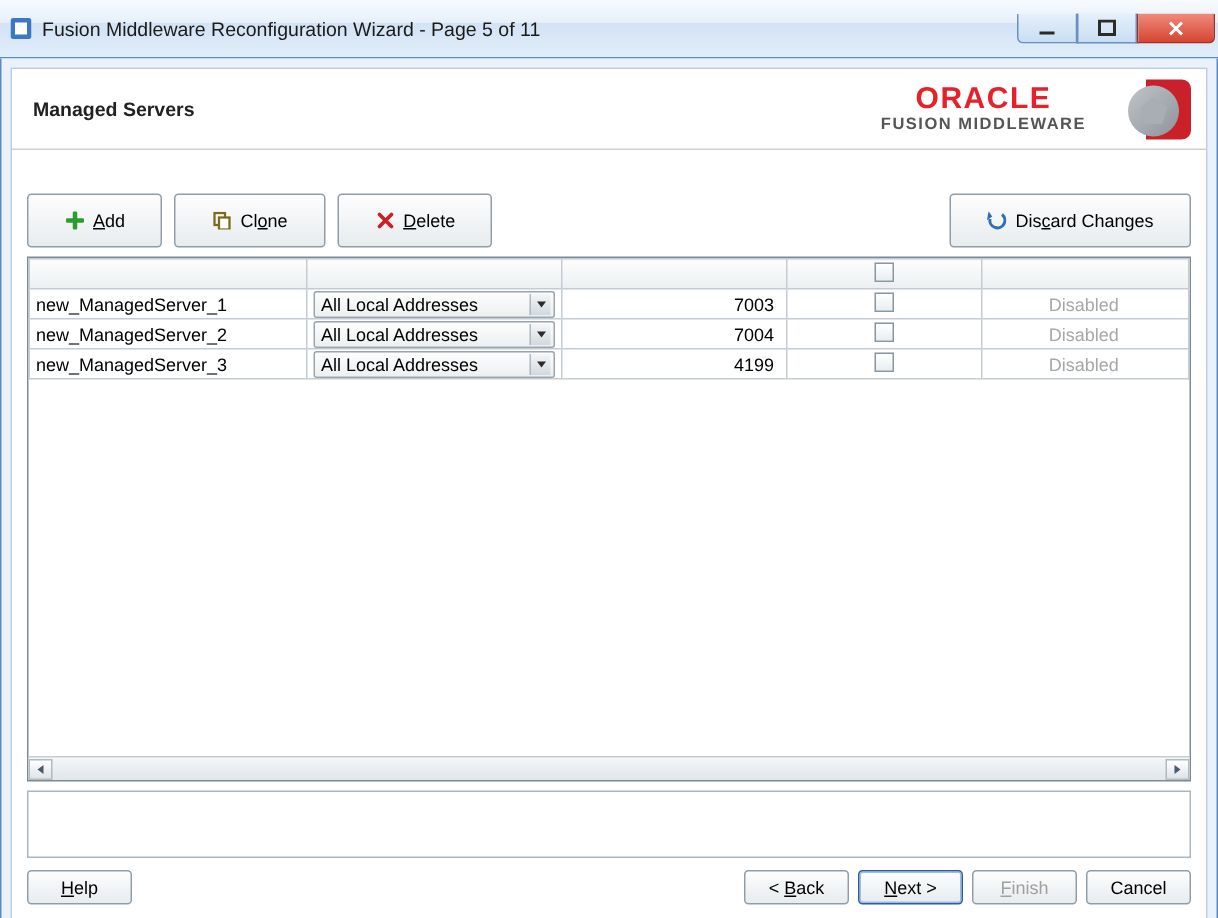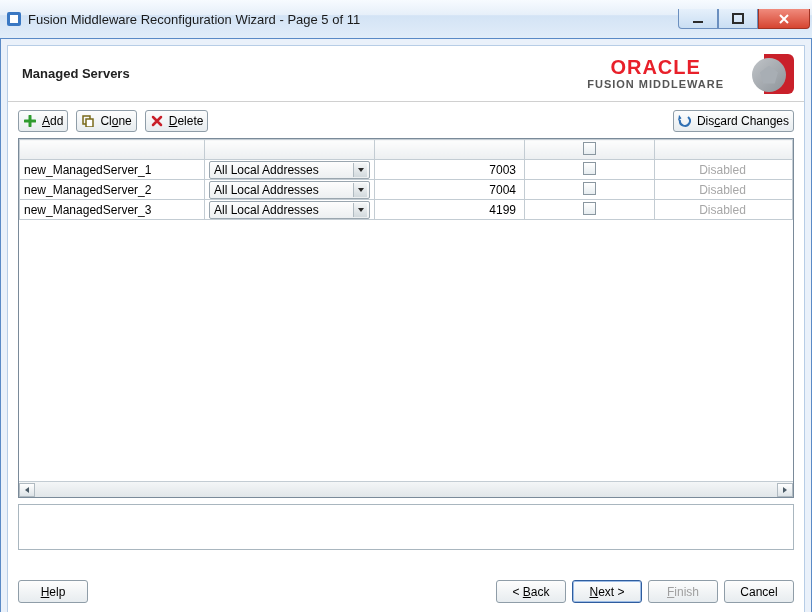--- a/index.html
+++ b/index.html
@@ -32,21 +32,21 @@
   .oracle-block { text-align:center; line-height:1; }
   .oracle-word { color:#e8202a; font-weight:bold; font-size:20px; letter-spacing:1px; display:flex; align-items:center; justify-content:center; gap:2px;}
   .oracle-sub { color:#555; font-size:11px; font-weight:bold; letter-spacing:1px; margin-top:2px;}
   .brand-badge { width:60px; height:40px; position:relative; }
   .brand-badge .bar { position:absolute; right:0; top:0; width:30px; height:40px; background:#c9202a; border-radius:0 6px 6px 0;}
   .brand-badge .circ { position:absolute; right:8px; top:4px; width:34px; height:34px; border-radius:50%; background:linear-gradient(135deg,#c0c4c8,#8e949a); display:flex;align-items:center;justify-content:center;}
   .brand-badge .circ .pent { width:18px;height:18px;background:#a8aeb4; clip-path: polygon(50% 0%, 100% 38%, 82% 100%, 18% 100%, 0% 38%); border-radius:2px;}
 
   
   .toolbar { padding:8px 10px 6px 10px; display:flex; gap:8px; align-items:center; }
-  .tbtn { height:22px; padding:0 4px; background:linear-gradient(#fdfdfd,#e7ecef); border:1px solid #8f9da8; border-radius:3px; display:inline-flex; align-items:center; gap:5px; cursor:default; }
+  .tbtn { height:36px; padding:0 24px; background:linear-gradient(#fdfdfd,#e7ecef); border:1px solid #8f9da8; border-radius:3px; display:inline-flex; align-items:center; gap:5px; cursor:default;margin-top:21px; }
   .tbtn .lbl u { text-decoration: underline; }
   .tbtn.right { margin-left:auto; }
   .ico { width:14px; height:14px; display:inline-flex;align-items:center;justify-content:center; }
 
   
   .tablewrap { margin:0 10px; border:1px solid #7a8a99; background:#fff; height:360px; overflow:hidden; position:relative;}
   table { border-collapse: collapse; width:100%; table-layout:fixed; }
   thead th { background:linear-gradient(#fdfdfd,#eceff1); border:1px solid #c3ccd3; height:22px; font-weight:normal; color:#222; }
   thead tr.subhead th { height:20px; }
   tbody td { border:1px solid #c3ccd3; height:20px; padding:0 4px; white-space:nowrap; overflow:hidden; }

